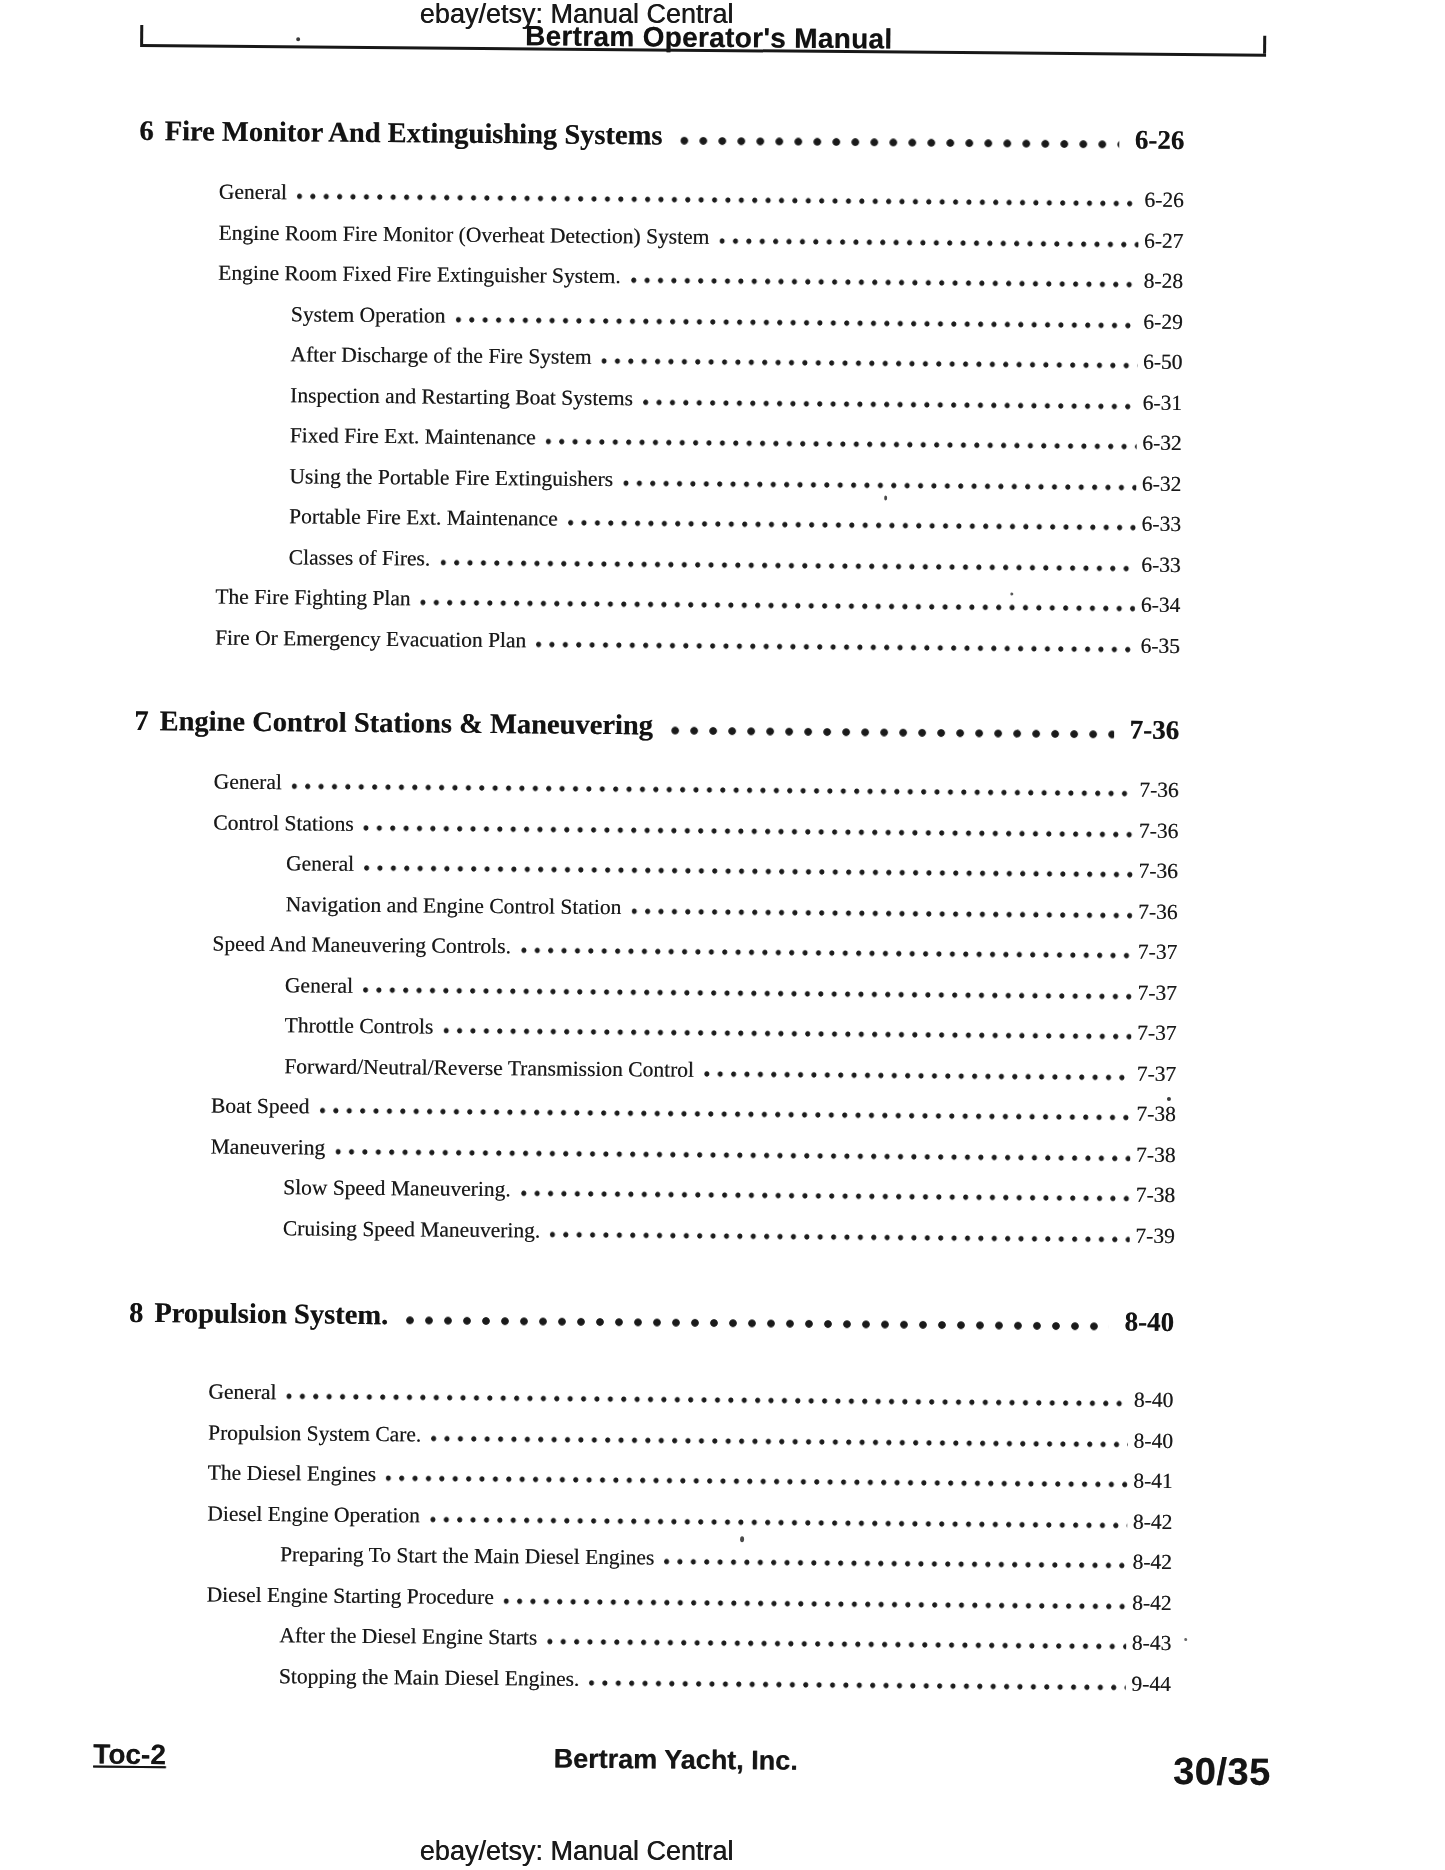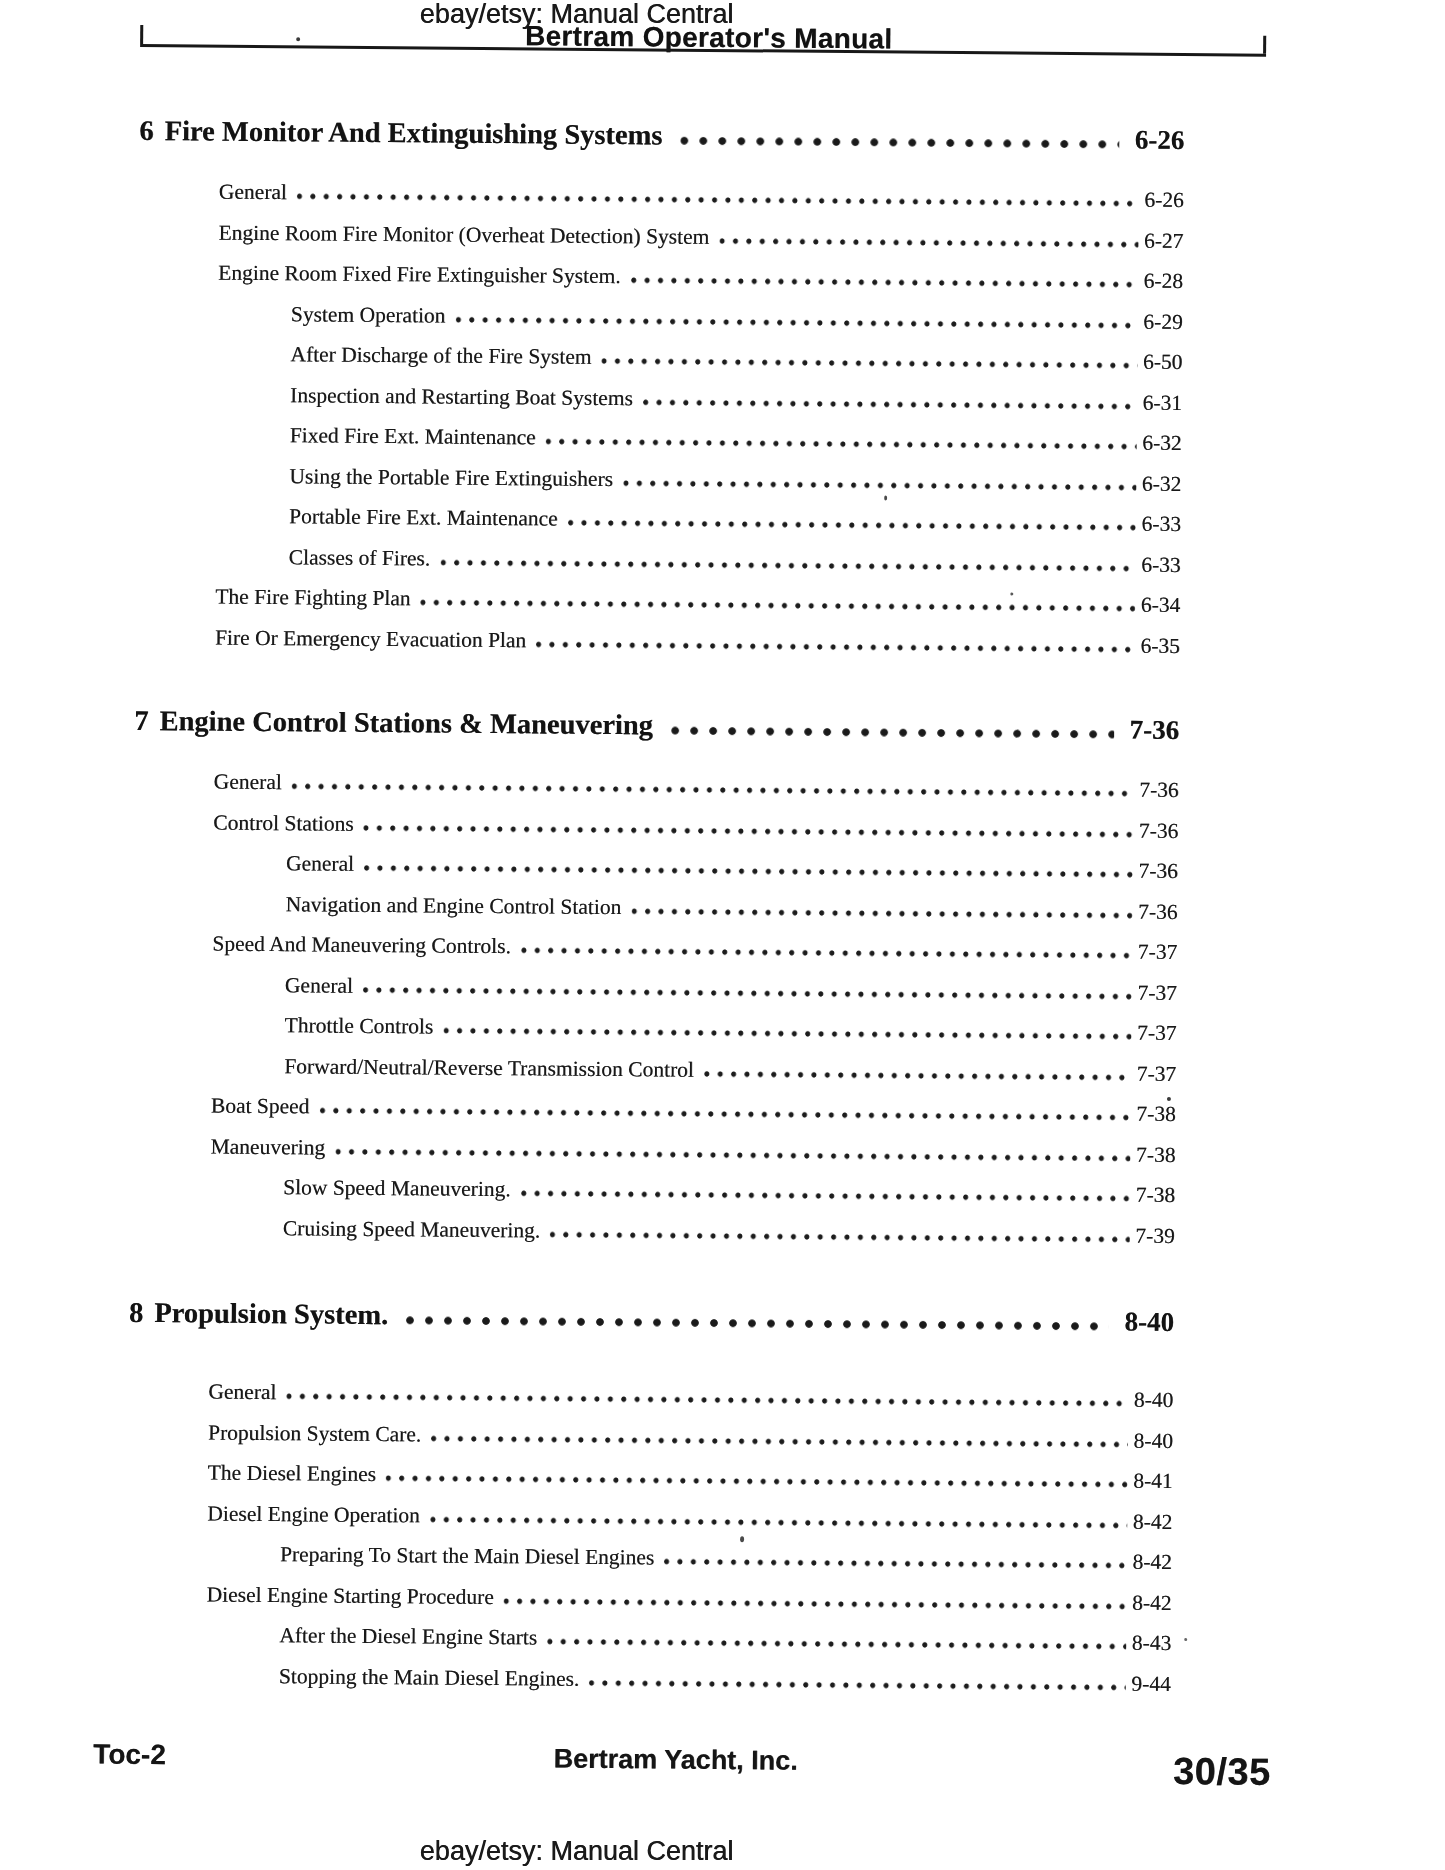--- a/index.html
+++ b/index.html
@@ -66,21 +66,21 @@
     flex:1; height:5.6px; margin:0 6px 0 10px;
     background-image:radial-gradient(circle at 2.7px 2.8px, #1c1c1c 2.15px, rgba(0,0,0,0) 2.85px);
     background-size:13.4px 5.6px; background-repeat:repeat-x; background-position:left center;
   }
   .pg { font-size:21.5px; }
 
   
   .f-left, .f-center, .f-right {
     position:absolute; font-family:"Liberation Sans", sans-serif; font-weight:700; color:#151515;
   }
-  .f-left   { left:108px;  top:1744px; font-size:28px; }
+  .f-left   { left:108px;  top:1744px; font-size:28px;text-decoration:underline; }
   .f-center { left:-32px;  top:1745px; width:1445px; text-align:center; font-size:27px; }
   .f-right  { left:1188px; top:1746px; font-size:38px; letter-spacing:0.5px; }
 
   
   .speck { position:absolute; border-radius:50%; background:#3a3a3a; }
   .speck.s1 { left:296px;  top:41px;   width:4px; height:4px; }
   .speck.s2 { left:888px;  top:494px;  width:3px; height:5px; background:#4a4a4a; }
   .speck.s3 { left:1015px; top:590px;  width:3px; height:3px; background:#5a5a5a; }
   .speck.s4 { left:1176px; top:1093px; width:4px; height:4px; }
   .speck.s5 { left:753px;  top:1536px; width:4px; height:6px; background:#4a4a4a; }
@@ -114,21 +114,21 @@
 
   <div class="entry l1">
     <span class="label">Engine Room Fire Monitor (Overheat Detection) System</span>
     <span class="leader"></span>
     <span class="pg">6-27</span>
   </div>
 
   <div class="entry l1">
     <span class="label">Engine Room Fixed Fire Extinguisher System.</span>
     <span class="leader"></span>
-    <span class="pg">6-28</span>
+    <span class="pg">8-28</span>
   </div>
 
   <div class="entry l2">
     <span class="label">System Operation</span>
     <span class="leader"></span>
     <span class="pg">6-29</span>
   </div>
 
   <div class="entry l2">
     <span class="label">After Discharge of the Fire System</span>

